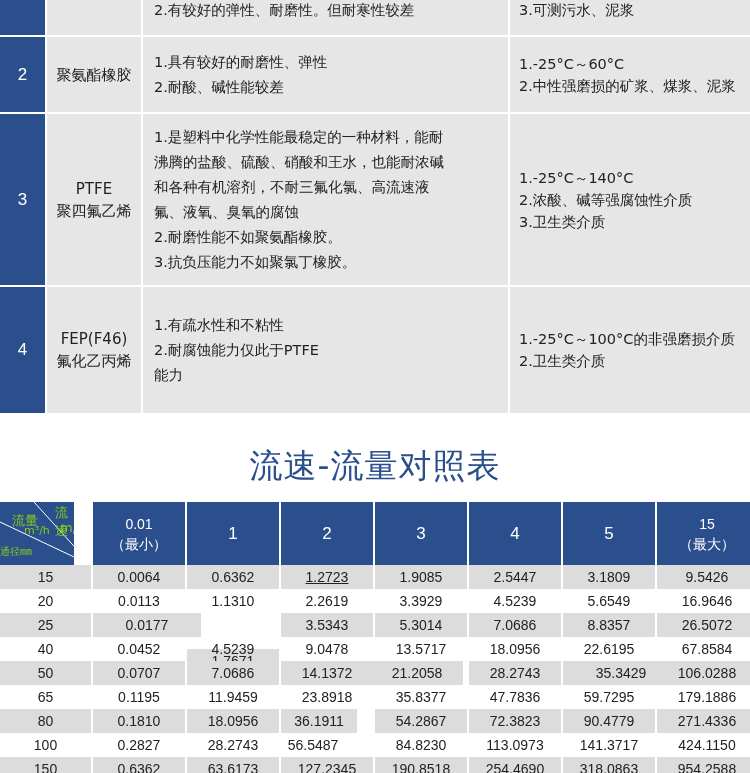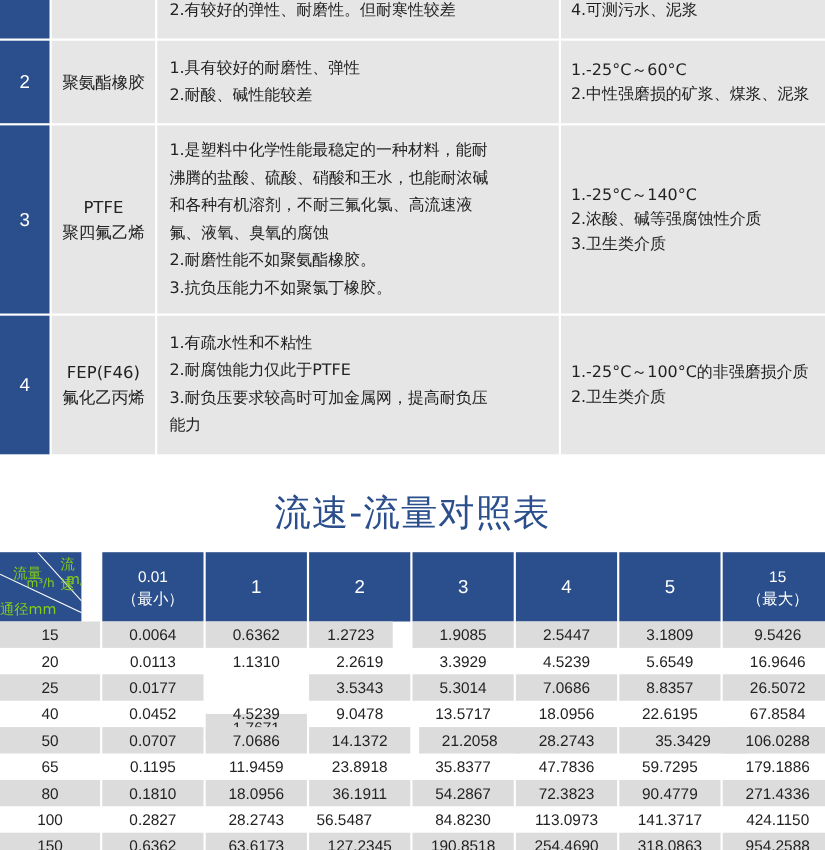--- a/index.html
+++ b/index.html
@@ -25,21 +25,21 @@
   .flow-head { position: absolute; left: 0; top: 0; height: 63px; width: 760px; }
   .fh { position: absolute; top: 0; height: 63px; background: #2b4f8c; color: #fff; display: flex; flex-direction: column; align-items: center; justify-content: center; font-family: "Liberation Sans", sans-serif; }
   .fh .big { font-size: 17px; }
   .fh .sm { font-size: 14px; line-height: 20px; }
   .corner { position: absolute; left: 0; top: 0; width: 74px; height: 63px; background: #2b4f8c; color: #84cc16; overflow: hidden; }
   .corner svg { position: absolute; left: 0; top: 0; }
   .corner .c1 { position: absolute; left: 12px; top: 10px; font-size: 13px; }
   .corner .c2 { position: absolute; left: 55px; top: 2px; font-size: 13px; }
   .corner .c3 { position: absolute; left: 24px; top: 22px; font-size: 11px; }
   .corner .c4 { position: absolute; left: 60px; top: 18px; font-size: 13px; }
-  .corner .c5 { position: absolute; left: 0; top: 43px; font-size: 13px; }
+  .corner .c5 { position: absolute; left: 0; top: 43px; font-size: 10px; font-family: Liberation Mono, monospace; }
 
   .flow-body { position: absolute; left: 0; top: 63px; width: 760px; }
   .fr { position: absolute; left: 0; height: 24px; width: 760px; }
   .fr.alt .fc { background: #dcdcdc; }
   .fc { position: absolute; top: 0; height: 24px; display: flex; align-items: center; justify-content: center; font-size: 14px; font-family: "Liberation Sans", sans-serif; color: #222; }
 </style>
 </head>
 <body>
 
 <div class="mat-table">
@@ -47,21 +47,21 @@
   <div class="mat-row" style="top:-40px;height:75px;">
     <div class="mat-cell mat-no"></div>
     <div class="mat-cell mat-name"></div>
     <div class="mat-cell mat-feat" style="align-items:flex-end;padding-bottom:12px;">
       <div class="lines">
           <span>2.有较好的弹性、耐磨性。但耐寒性较差</span>
         </div>
     </div>
     <div class="mat-cell mat-app" style="align-items:flex-end;padding-bottom:14px;">
       <div class="lines">
-          <span>4.可测污水、泥浆</span>
+          <span>3.可测污水、泥浆</span>
         </div>
     </div>
   </div>
 
   <div class="mat-row" style="top:37px;height:75px;">
     <div class="mat-cell mat-no">2</div>
     <div class="mat-cell mat-name">
       <span>聚氨酯橡胶</span>
     </div>
     <div class="mat-cell mat-feat">
@@ -106,21 +106,20 @@
   <div class="mat-row" style="top:287px;height:126px;">
     <div class="mat-cell mat-no">4</div>
     <div class="mat-cell mat-name">
       <span>FEP(F46)</span>
       <span>氟化乙丙烯</span>
     </div>
     <div class="mat-cell mat-feat">
       <div class="lines">
         <span>1.有疏水性和不粘性</span>
         <span>2.耐腐蚀能力仅此于PTFE</span>
-        <span>3.耐负压要求较高时可加金属网，提高耐负压</span>
         <span>能力</span>
       </div>
     </div>
     <div class="mat-cell mat-app">
       <div class="lines">
         <span>1.-25°C～100°C的非强磨损介质</span>
         <span>2.卫生类介质</span>
       </div>
     </div>
   </div>
@@ -164,39 +163,39 @@
       <span class="sm">15</span>
       <span class="sm">（最大）</span>
     </div>
   </div>
 
   <div class="flow-body" id="flow-body">
       <div class="fr alt" style="top: 0px;">
         <div class="fc" style="left: 0px; width: 91px;">15</div>
         <div class="fc" style="left: 93px; width: 92px;">0.0064</div>
         <div class="fc" style="left: 187px; width: 92px;">0.6362</div>
-        <div class="fc" style="left: 281px; width: 76px;">1.2723</div>
+        <div class="fc" style="left: 281px; width: 92px; text-decoration: underline;">1.2723</div>
         <div class="fc" style="left: 375px; width: 92px; text-align: right;">1.9085</div>
         <div class="fc" style="left: 469px; width: 92px;">2.5447</div>
         <div class="fc" style="left: 563px; width: 92px;">3.1809</div>
         <div class="fc" style="left: 657px; width: 100px;">9.5426</div>
       </div>
       <div class="fr" style="top: 24px;">
         <div class="fc" style="left: 0px; width: 91px;">20</div>
         <div class="fc" style="left: 93px; width: 92px;">0.0113</div>
         <div class="fc" style="left: 187px; width: 92px;">1.1310</div>
         <div class="fc" style="left: 281px; width: 92px;">2.2619</div>
         <div class="fc" style="left: 375px; width: 92px;">3.3929</div>
         <div class="fc" style="left: 469px; width: 92px;">4.5239</div>
         <div class="fc" style="left: 563px; width: 92px;">5.6549</div>
         <div class="fc" style="left: 657px; width: 100px;">16.9646</div>
       </div>
       <div class="fr alt" style="top: 48px;">
         <div class="fc" style="left: 0px; width: 91px;">25</div>
-        <div class="fc" style="left: 93px; width: 92px;">0.0177</div>
+        <div class="fc" style="left: 93px; width: 108px;">0.0177</div>
         <div class="fc" style="left: 187px; width: 92px; margin-top: 36px;">1.7671</div>
         <div class="fc" style="left: 281px; width: 92px;">3.5343</div>
         <div class="fc" style="left: 375px; width: 92px;">5.3014</div>
         <div class="fc" style="left: 469px; width: 92px;">7.0686</div>
         <div class="fc" style="left: 563px; width: 92px;">8.8357</div>
         <div class="fc" style="left: 657px; width: 100px;">26.5072</div>
       </div>
       <div class="fr" style="top: 72px;">
         <div class="fc" style="left: 0px; width: 91px;">40</div>
         <div class="fc" style="left: 93px; width: 92px;">0.0452</div>
@@ -205,40 +204,40 @@
         <div class="fc" style="left: 375px; width: 92px;">13.5717</div>
         <div class="fc" style="left: 469px; width: 92px;">18.0956</div>
         <div class="fc" style="left: 563px; width: 92px;">22.6195</div>
         <div class="fc" style="left: 657px; width: 100px;">67.8584</div>
       </div>
       <div class="fr alt" style="top: 96px;">
         <div class="fc" style="left: 0px; width: 91px;">50</div>
         <div class="fc" style="left: 93px; width: 92px;">0.0707</div>
         <div class="fc" style="left: 187px; width: 92px;">7.0686</div>
         <div class="fc" style="left: 281px; width: 92px;">14.1372</div>
-        <div class="fc" style="left: 381px; width: 92px;">21.2058</div>
+        <div class="fc" style="left: 371px; width: 92px;">21.2058</div>
         <div class="fc" style="left: 469px; width: 92px;">28.2743</div>
         <div class="fc" style="left: 563px; width: 116px;">35.3429</div>
         <div class="fc" style="left: 657px; width: 100px;">106.0288</div>
       </div>
       <div class="fr" style="top: 120px;">
         <div class="fc" style="left: 0px; width: 91px;">65</div>
         <div class="fc" style="left: 93px; width: 92px;">0.1195</div>
         <div class="fc" style="left: 187px; width: 92px;">11.9459</div>
         <div class="fc" style="left: 281px; width: 92px;">23.8918</div>
         <div class="fc" style="left: 375px; width: 92px;">35.8377</div>
         <div class="fc" style="left: 469px; width: 92px;">47.7836</div>
         <div class="fc" style="left: 563px; width: 92px;">59.7295</div>
         <div class="fc" style="left: 657px; width: 100px;">179.1886</div>
       </div>
       <div class="fr alt" style="top: 144px;">
         <div class="fc" style="left: 0px; width: 91px;">80</div>
         <div class="fc" style="left: 93px; width: 92px;">0.1810</div>
         <div class="fc" style="left: 187px; width: 92px;">18.0956</div>
-        <div class="fc" style="left: 281px; width: 92px;">36.1911</div>
+        <div class="fc" style="left: 281px; width: 76px;">36.1911</div>
         <div class="fc" style="left: 375px; width: 92px;">54.2867</div>
         <div class="fc" style="left: 469px; width: 92px;">72.3823</div>
         <div class="fc" style="left: 563px; width: 92px;">90.4779</div>
         <div class="fc" style="left: 657px; width: 100px;">271.4336</div>
       </div>
       <div class="fr" style="top: 168px;">
         <div class="fc" style="left: 0px; width: 91px;">100</div>
         <div class="fc" style="left: 93px; width: 92px;">0.2827</div>
         <div class="fc" style="left: 187px; width: 92px;">28.2743</div>
         <div class="fc" style="left: 267px; width: 92px;">56.5487</div>

